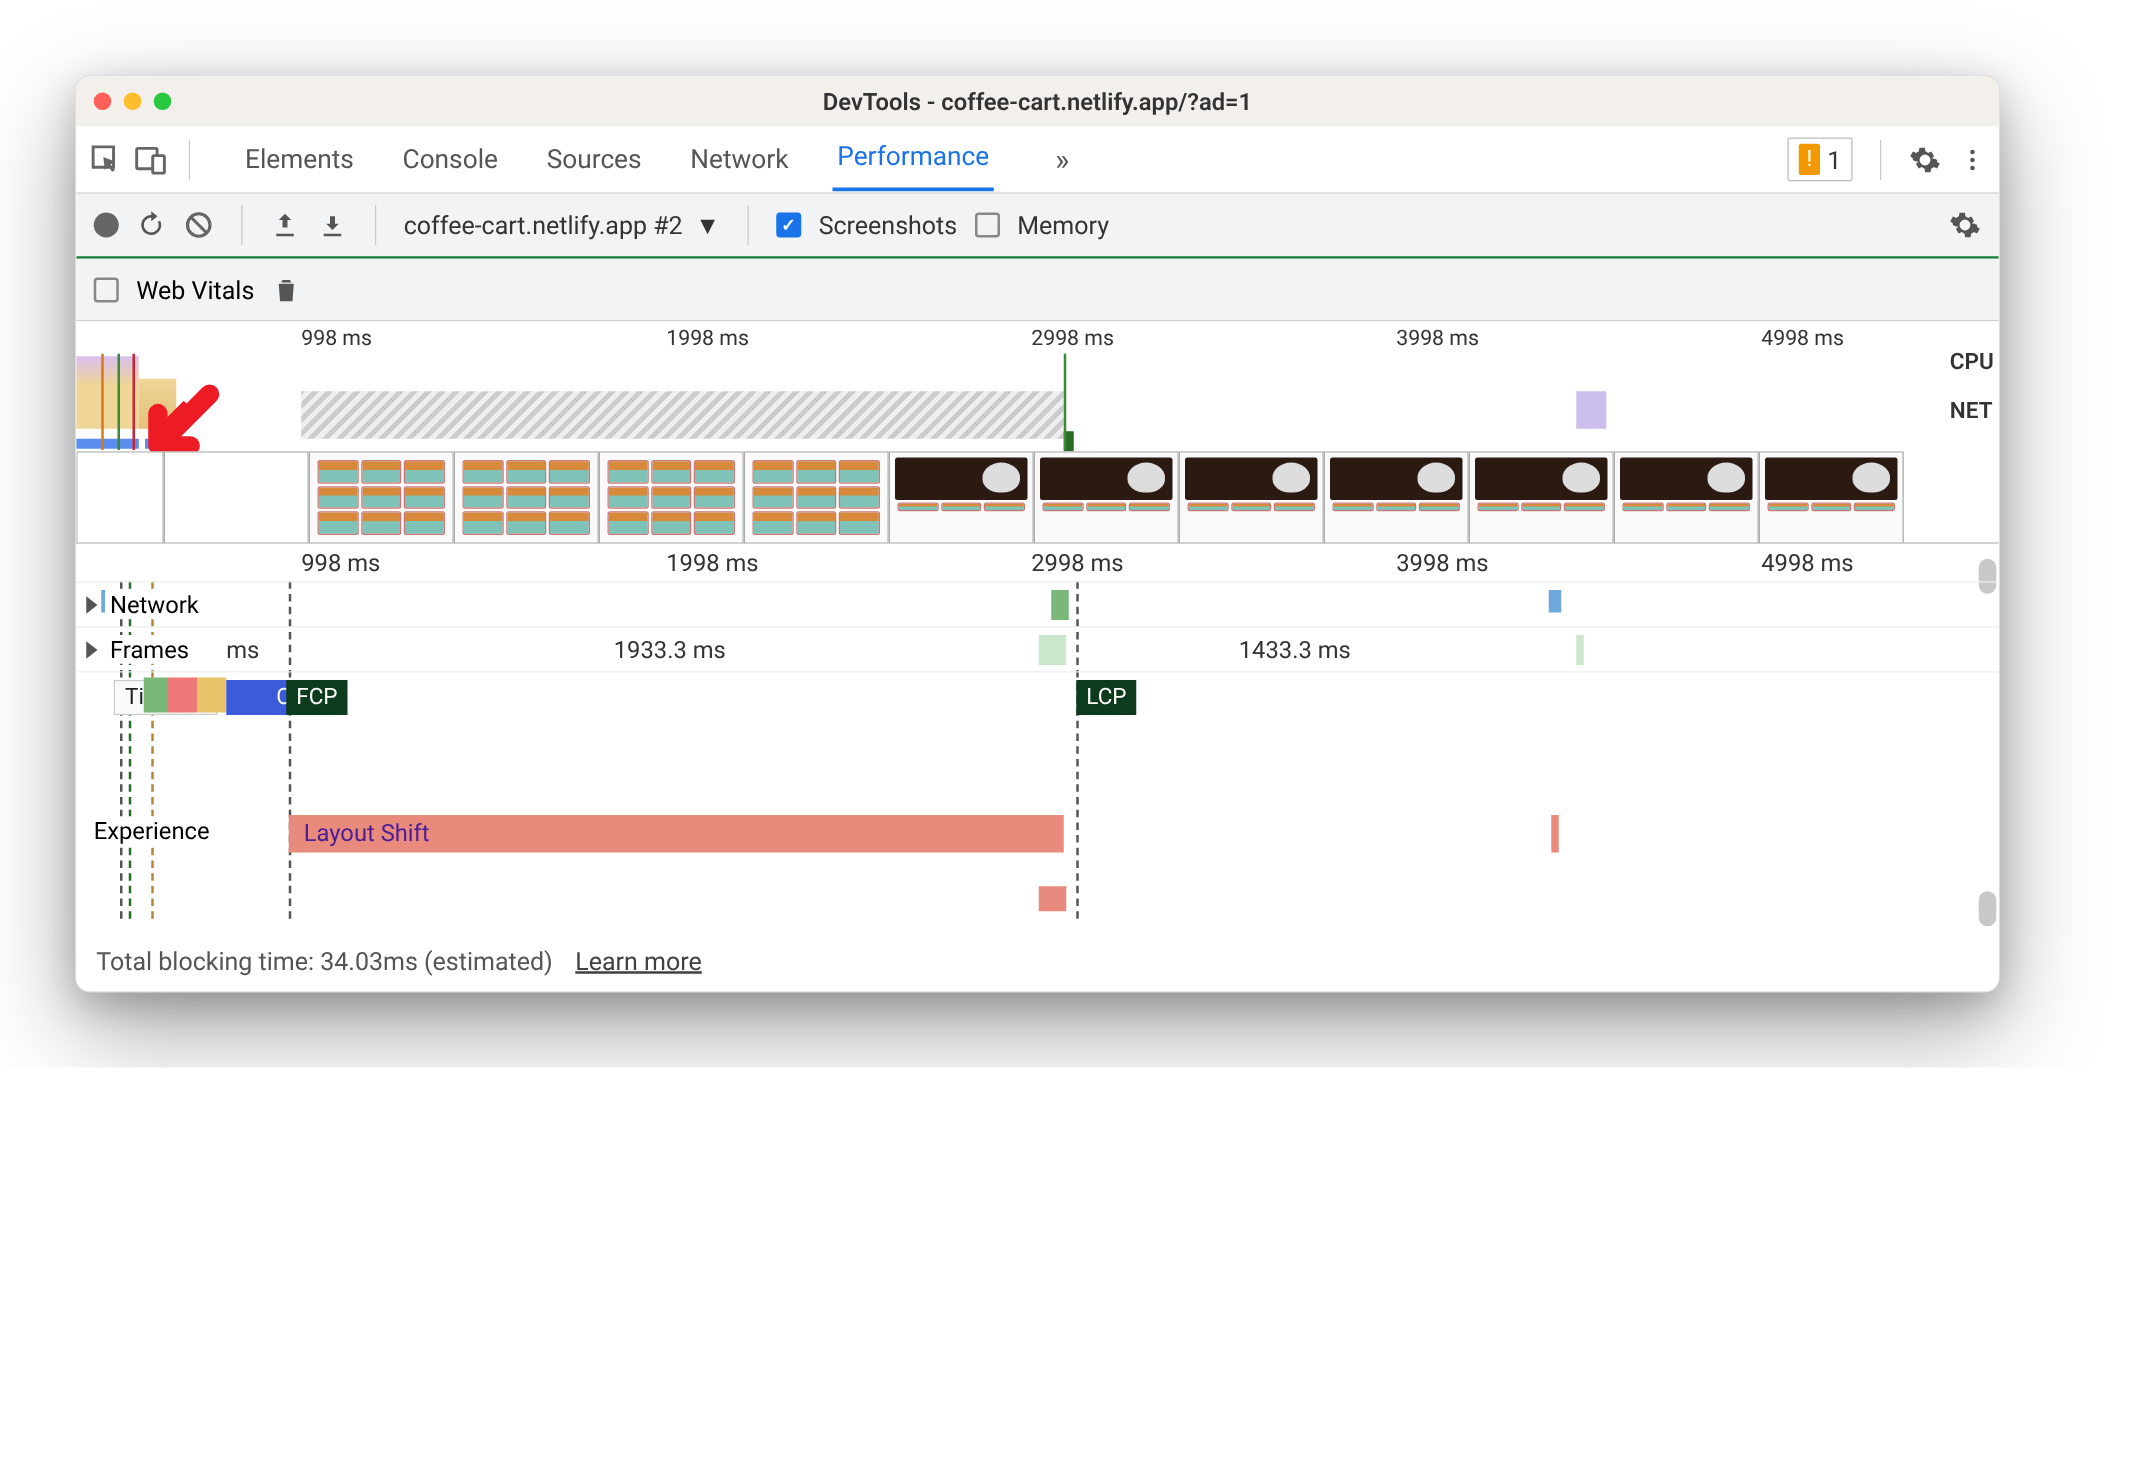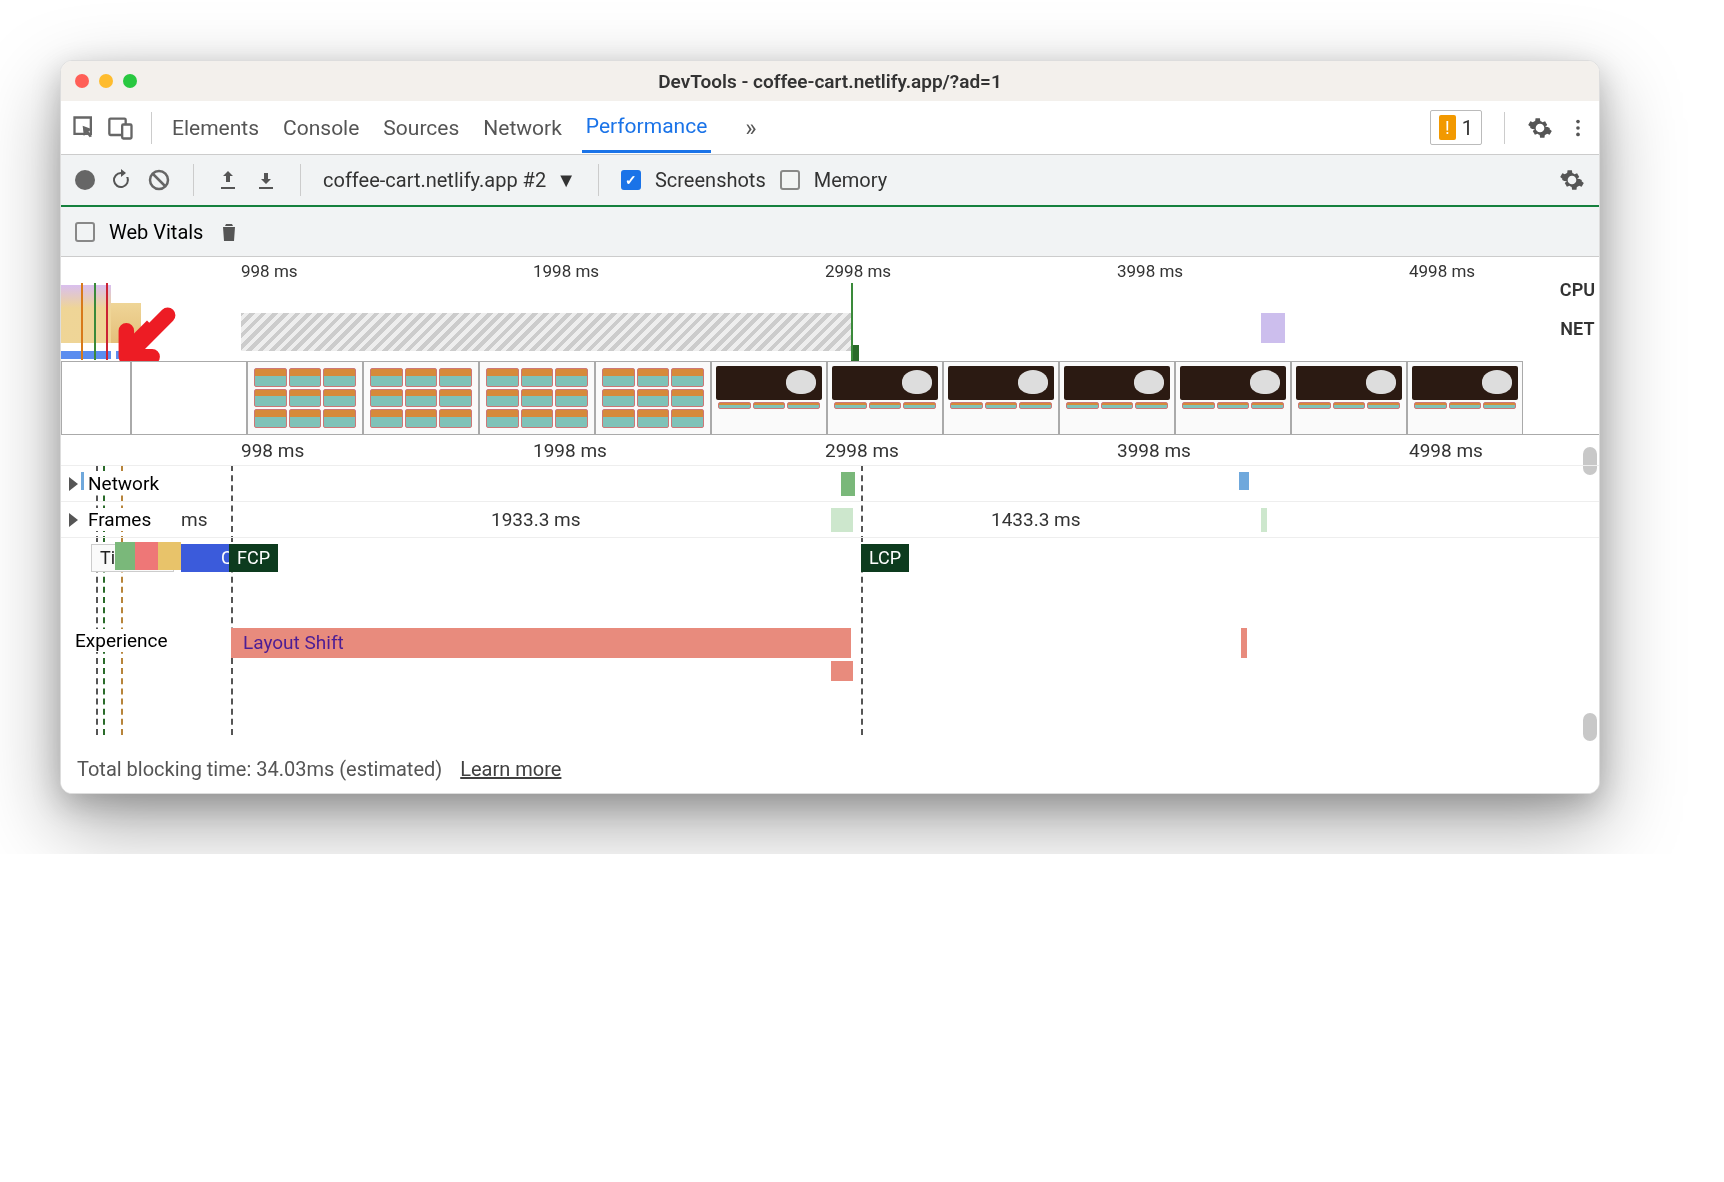--- a/index.html
+++ b/index.html
@@ -30,21 +30,21 @@
     height: 54px;
     display: flex;
     align-items: center;
     border-bottom: 1px solid #ccc;
     padding: 0 10px;
     gap: 8px;
     background: #fff;
   }
   .pointer-icon, .device-icon { width: 28px; height: 28px; stroke: #666; fill:none; stroke-width:2; }
   .vsep { width: 1px; height: 32px; background: #ccc; margin: 0 8px; }
-  .tabs { display: flex; gap: 16px; align-items: center; font-size: 21px; color: #555; }
+  .tabs { display: flex; gap: 31px; align-items: center; font-size: 21px; color: #555; margin-left: 24px; }
   .tab { padding: 12px 4px; cursor: pointer; }
   .tab.active { color: #1a73e8; border-bottom: 3px solid #1a73e8; }
   .overflow { font-size: 24px; color: #555; margin-left: 18px; cursor:pointer; }
   .right-controls { margin-left: auto; display: flex; align-items: center; gap: 14px; }
   .issues-badge { background: #f29900; color: #fff; padding: 2px 6px; border-radius: 2px; font-size: 18px; display:flex; align-items:center; gap:4px;}
   .issues-count { color: #333; font-size:20px; }
   .issues-wrap { display:flex; align-items:center; gap:6px; border:1px solid #bbb; padding:4px 8px; border-radius:2px; background:#fff;}
   .gear { width: 26px; height: 26px; fill: #555; }
   .more-vert { width: 22px; height: 22px; fill: #555; }
   .toolbar {
@@ -76,21 +76,21 @@
   }
   .overview {
     position: relative;
     height: 178px;
     border-bottom: 1px solid #aaa;
     background: #fff;
   }
   .time-ruler { height: 26px; position: relative; font-size: 17px; color: #333; }
   .time-tick { position:absolute; top:4px; }
   .cpu-strip { position:absolute; top:26px; height:60px; left:0; right:56px; }
-  .side-labels { position:absolute; right:4px; top:22px; font-size:18px; font-weight:600; color:#333; text-align:center; }
+  .side-labels { position:absolute; right:4px; top:22px; font-size:18px; font-weight:600; color:#333; text-align:left; }
   .side-labels div { margin-bottom: 18px; }
   .cpu-fill { position:absolute; bottom:0; background:linear-gradient(180deg,#e8c36a,#d9a441); opacity:0.7;}
   .diagonal { position:absolute; background: repeating-linear-gradient(-45deg, #ccc 0 4px, #eee 4px 8px); height:38px; top:30px; }
   .net-block { position:absolute; height:8px; background:#5b8def; top:94px;}
   .film { position:absolute; top:104px; height:74px; left:0; right:56px; display:flex; overflow:hidden;}
   .thumb { flex: 0 0 116px; height:74px; border:1px solid #aaa; background:#fafafa; margin-right:0; position:relative;}
   .thumb.blank { background:#fff;}
   .coffee-grid { position:absolute; inset:6px; display:grid; grid-template-columns:repeat(3,1fr); grid-template-rows:repeat(3,1fr); gap:2px;}
   .cup { background:linear-gradient(180deg,#d68a3a 40%,#7fc2b8 40%); border:1px solid #c77; border-radius:2px;}
   .promo { position:absolute; inset:4px 4px auto 4px; height:34px; background:#2b1a12; border-radius:2px;}
@@ -106,21 +106,21 @@
   .ruler2 { height:30px; position:relative; font-size:19px; color:#333; }
   .track-row { height:36px; position:relative; border-top:1px solid #eee; display:flex; align-items:center; font-size:19px;}
   .exp-triangle { width:0;height:0;border-top:7px solid transparent;border-bottom:7px solid transparent;border-left:9px solid #555; margin:0 6px 0 8px;}
   .track-label { background:#fff; padding:0 4px; z-index:2; position:relative;}
   .frames-text{position:absolute;font-size:19px;color:#333;}
   .timing-tag { position:absolute; font-size:18px; color:#fff; padding:2px 8px; height:28px; display:flex;align-items:center;}
   .timing-tag.white{ background:#fafafa;color:#222;border:1px solid #ccc;}
   .timing-tag.blue{background:#3b5bdb;padding-left:40px;}
   .timing-tag.dgreen{background:#0d3b1e;}
   .layout-shift{position:absolute;height:30px;background:#e88b7d;top:3px;}
-  .exp-row{height:36px;position:relative;}
+  .exp-row{height:36px;position:relative;margin-top:24px;}
   .exp-label{position:absolute;left:10px;top:4px;font-size:19px;background:#fff;padding:0 4px;z-index:2;}
   .ls-text{position:absolute;color:#4c1d95;font-size:19px;}
   .dashv{position:absolute;top:0;bottom:0;border-left:2px dashed #555;}
   .mark-green{position:absolute;top:0;bottom:0;border-left:2px dashed #2a6b2a;}
   .small-block{position:absolute;width:12px;height:18px;}
 
   .bottom-tabs{height:48px;background:#f1f3f4;display:flex;align-items:center;gap:36px;padding:0 16px;font-size:20px;color:#555;border-top:1px solid #ccc;}
   .btab{padding:10px 0;cursor:pointer;}
   .btab.active{color:#333;border-bottom:3px solid #1a73e8;}
   .footer{height:48px;display:flex;align-items:center;padding:0 16px;font-size:20px;color:#555;gap:18px;background:#fff;}

